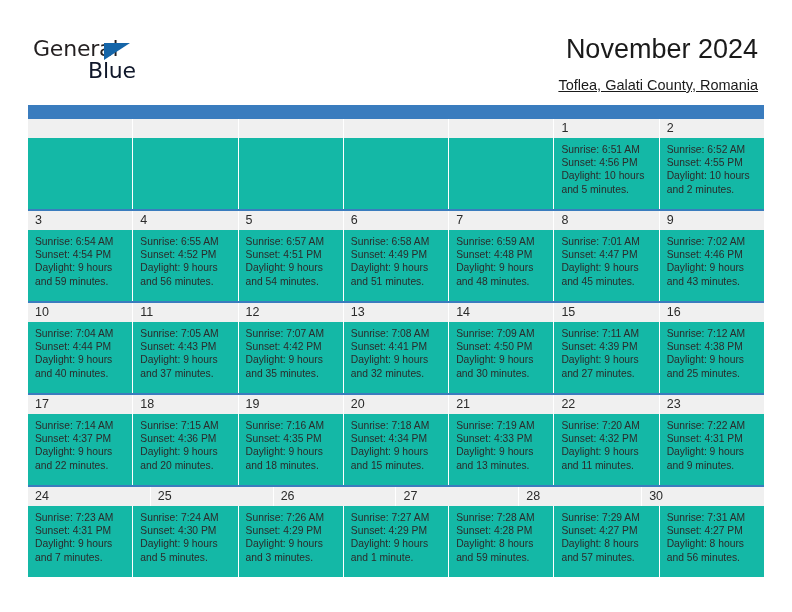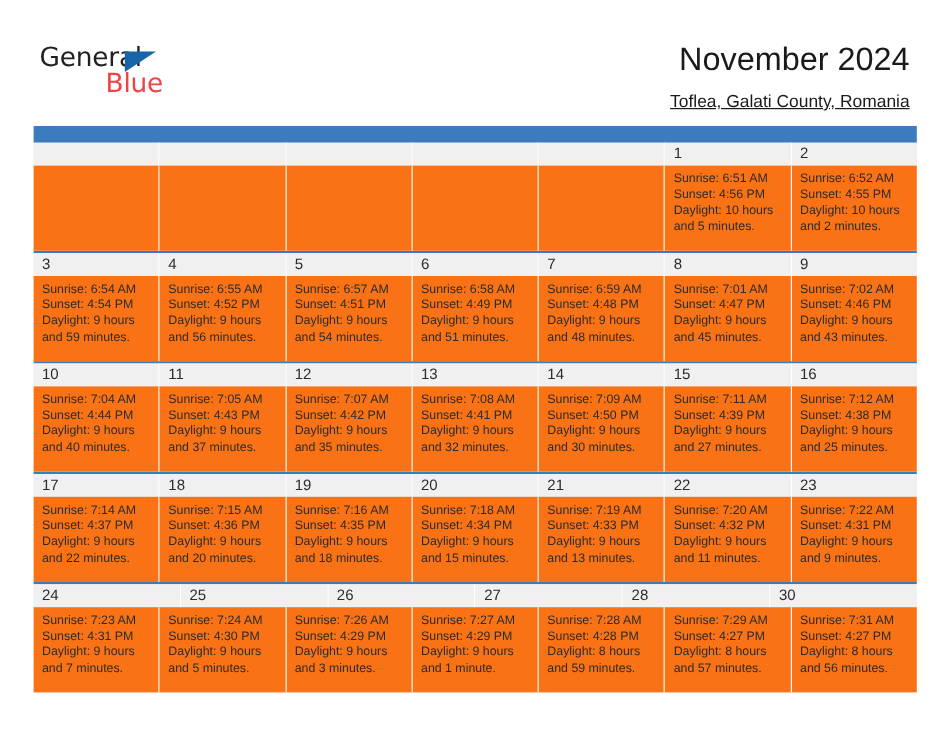--- a/index.html
+++ b/index.html
@@ -57,21 +57,21 @@
     height: 0;
     border-left: 26px solid #1565a8;
     border-bottom: 17px solid transparent;
   }
   .logo-blue {
     position: absolute;
     left: 55px;
     top: 22px;
     font-size: 22px;
     letter-spacing: -0.2px;
-    color: #ef4444;
+    color: #0f172a;
     font-family: "DejaVu Sans", sans-serif;
     font-weight: 400;
     line-height: 22px;
   }
 
   .title {
     position: absolute;
     right: 34px;
     top: 34px;
     font-size: 27px;
@@ -150,21 +150,21 @@
   .week-body {
     display: flex;
     width: 736px;
     height: 71px;
     background: #ffffff;
   }
   .cell {
     flex: 1 1 0;
     box-sizing: border-box;
     padding: 5px 6px 0 7px;
-    background: #f97316;
+    background: #14b8a6;
     border-right: 1px solid #ffffff;
     overflow: hidden;
   }
   .cell:last-child { border-right: none; }
 
   .info-line {
     font-size: 10.3px;
     line-height: 13.2px;
     color: #2b2b2b;
     white-space: nowrap;

